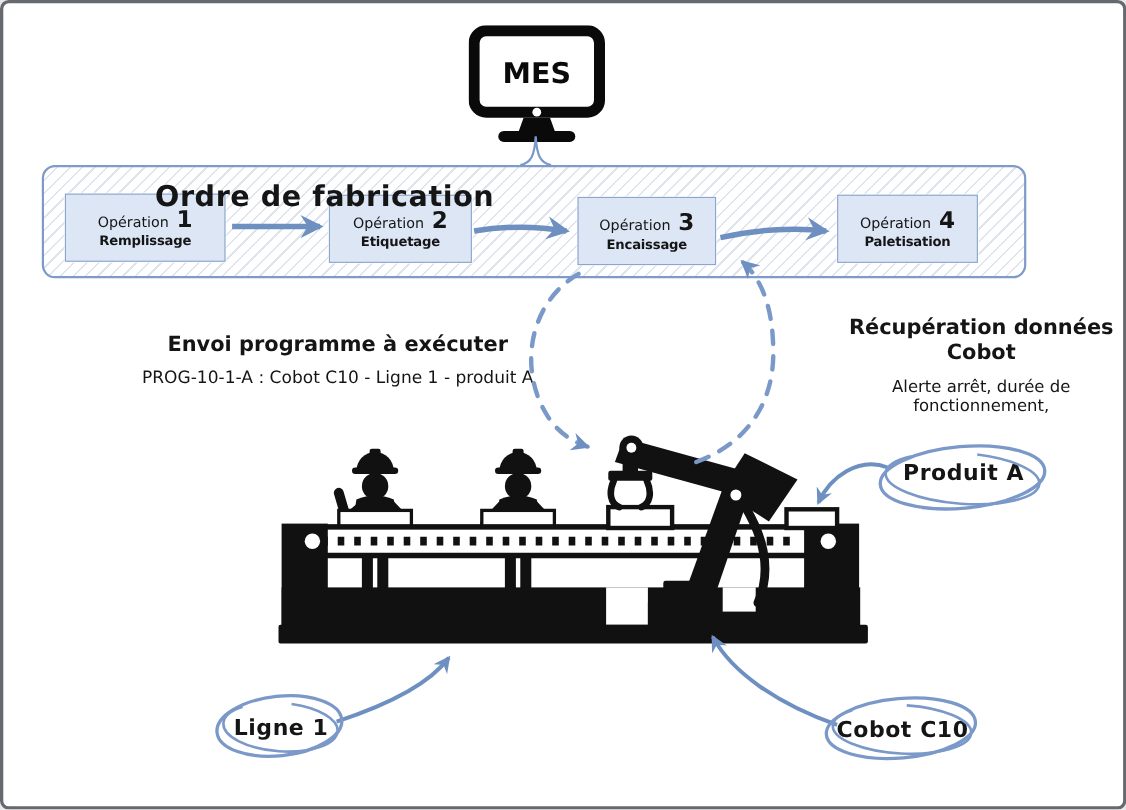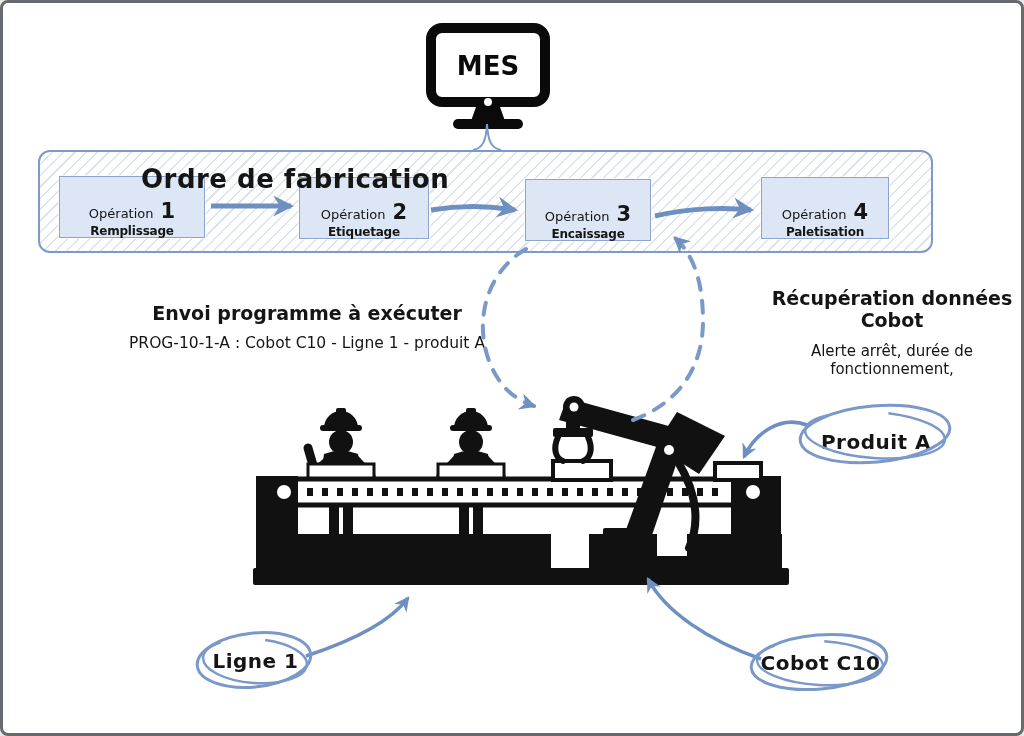--- a/index.html
+++ b/index.html
@@ -22,21 +22,21 @@
     border:2.5px solid #7e9ac8;border-radius:12px;
     background:
       repeating-linear-gradient(135deg,
         rgba(148,166,198,.30) 0px, rgba(148,166,198,.30) 1.5px,
         rgba(255,255,255,0) 1.5px, rgba(255,255,255,0) 8px);
     z-index:2;
   }
   .op-box{
     position:absolute;box-sizing:border-box;background:#dce6f5;
     border:1.6px solid #8ba5cd;display:flex;flex-direction:column;
-    align-items:center;justify-content:flex-end;z-index:4;
+    align-items:center;justify-content:center;z-index:4;
     box-shadow:0 0 0 1px rgba(255,255,255,.6);
   }
   .op-line1{display:flex;align-items:baseline;gap:7px;line-height:1;}
   .op-prefix{font-size:13px;}
   .op-num{font-size:21px;font-weight:bold;}
   .op-name{font-size:12px;font-weight:bold;letter-spacing:-.2px;margin-top:3px;line-height:1;}
 
   .note{z-index:3;}
   .note-title{font-size:19px;font-weight:bold;}
   .note-send{left:120px;top:299px;width:368px;text-align:center;}
@@ -202,17 +202,17 @@
         <circle cx="416" cy="62" r="12"></circle>
           <circle cx="416" cy="62" r="5" fill="#ffffff"></circle>
         <circle cx="382" cy="152" r="10"></circle>
           <circle cx="382" cy="152" r="4" fill="#ffffff"></circle>
         <rect x="350" y="140" width="48" height="20" rx="2"></rect>
         <rect x="336" y="158" width="62" height="26" rx="2"></rect>
       </g>
     </g>
   </svg>
 
-  <div class="abs bubble-label" style="left:800px;top:427px;width:146px">Produit A</div>
+  <div class="abs bubble-label" style="left:800px;top:414px;width:146px">Produit A</div>
   <div class="abs bubble-label" style="left:195px;top:646px;width:115px">Ligne 1</div>
   <div class="abs bubble-label" style="left:750px;top:648px;width:135px">Cobot C10</div>
 
 </div>
 
 </body></html>

